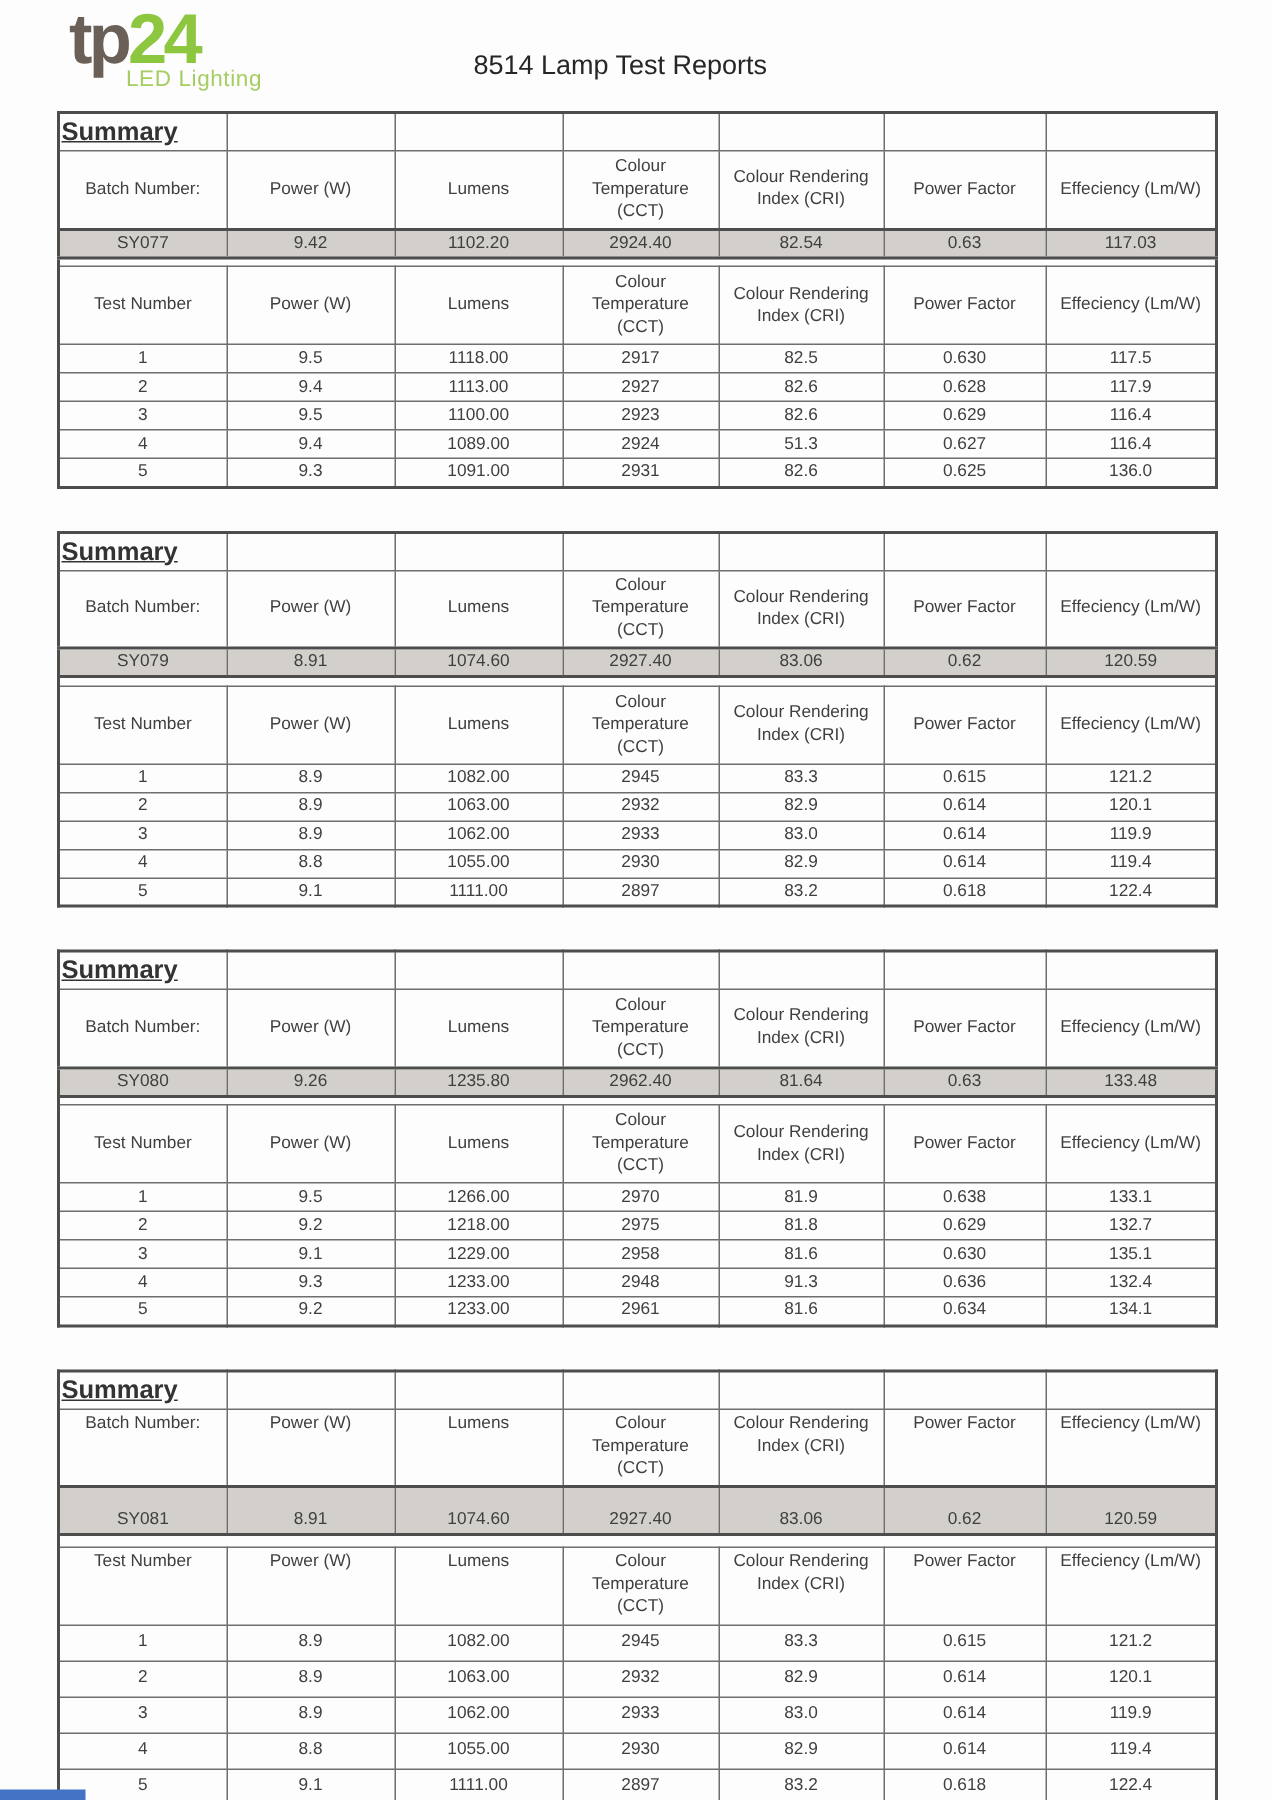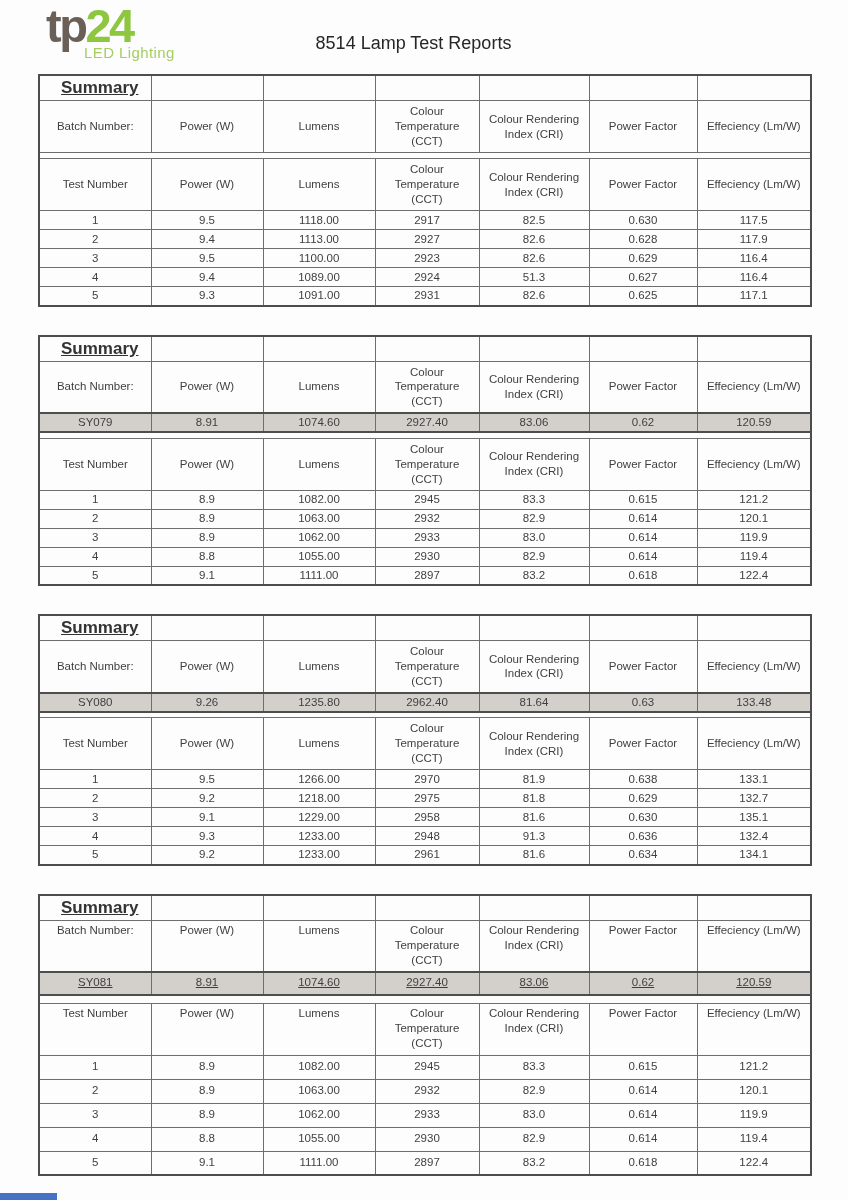--- a/index.html
+++ b/index.html
@@ -28,35 +28,35 @@
     border:2px solid var(--border-outer, #4d4d4d);
   }
   .report td {
     border:1px solid var(--border-inner, #6e6e6e);
     text-align:center; vertical-align:middle; padding:1px 2px; line-height:1.3;
     overflow:hidden;
   }
   .report tr.summary-row td { height:22px; }
   .report td.summary-cell {
     font-size:17px; font-weight:bold; text-decoration:underline;
-    text-align:left; padding-left:21px; color:#333;
+    text-align:left; padding-left:1px; color:#333;
   }
   .report tr.hdr-row td { height:52px; }
   .report tr.batch-row td {
     background:var(--highlight-bg, #d3d0cb); height:18px;
     border-top:2px solid var(--border-outer, #4d4d4d);
     border-bottom:2px solid var(--border-outer, #4d4d4d);
   }
   .report tr.spacer-row td { height:6px; border-left:none; border-right:none; border-top:none; border-bottom:none; padding:0; }
   .report tr.test-row td { height:19px; }
 
   
   .report.tall tr.summary-row td { height:18px; }
   .report.tall tr.hdr-row td { height:52px; vertical-align:top; padding-top:2px; }
-  .report.tall tr.batch-row td { height:23px; vertical-align:top; padding-top:2px;text-decoration:underline; }
+  .report.tall tr.batch-row td { height:23px; vertical-align:top; padding-top:14px; }
   .report.tall tr.spacer-row td { height:8px; }
   .report.tall tr.test-row td { height:24px; vertical-align:top; padding-top:3px; }
   .report.tall { margin-bottom:0; }
 
   
   .footer-bar { position:absolute; left:0; bottom:0; width:57px; height:7px;
                 background:var(--footer-bar, #4472c4); }
 </style>
 </head>
 <body>
@@ -93,20 +93,29 @@
           </tr>
           <tr class="hdr-row">
             <td class="hdr">Batch Number:</td>
             <td class="hdr">Power (W)</td>
             <td class="hdr">Lumens</td>
             <td class="hdr">Colour Temperature (CCT)</td>
             <td class="hdr">Colour Rendering Index (CRI)</td>
             <td class="hdr">Power Factor</td>
             <td class="hdr">Effeciency (Lm/W)</td>
           </tr>
+          <tr class="batch-row">
+            <td>SY077</td>
+            <td>9.42</td>
+            <td>1102.20</td>
+            <td>2924.40</td>
+            <td>82.54</td>
+            <td>0.63</td>
+            <td>117.03</td>
+          </tr>
           <tr class="spacer-row">
             <td colspan="7" class="spacer"></td>
           </tr>
           <tr class="hdr-row test-hdr-row">
             <td class="hdr">Test Number</td>
             <td class="hdr">Power (W)</td>
             <td class="hdr">Lumens</td>
             <td class="hdr">Colour Temperature (CCT)</td>
             <td class="hdr">Colour Rendering Index (CRI)</td>
             <td class="hdr">Power Factor</td>
@@ -148,21 +157,21 @@
             <td>0.627</td>
             <td>116.4</td>
           </tr>
           <tr class="test-row">
             <td>5</td>
             <td>9.3</td>
             <td>1091.00</td>
             <td>2931</td>
             <td>82.6</td>
             <td>0.625</td>
-            <td>117.1</td>
+            <td>136.0</td>
           </tr>
         </tbody>
       </table>
       <table class="report">
         <colgroup>
           <col style="width: 112px;">
           <col style="width: 112px;">
           <col style="width: 112px;">
           <col style="width: 104px;">
           <col style="width: 110px;">

